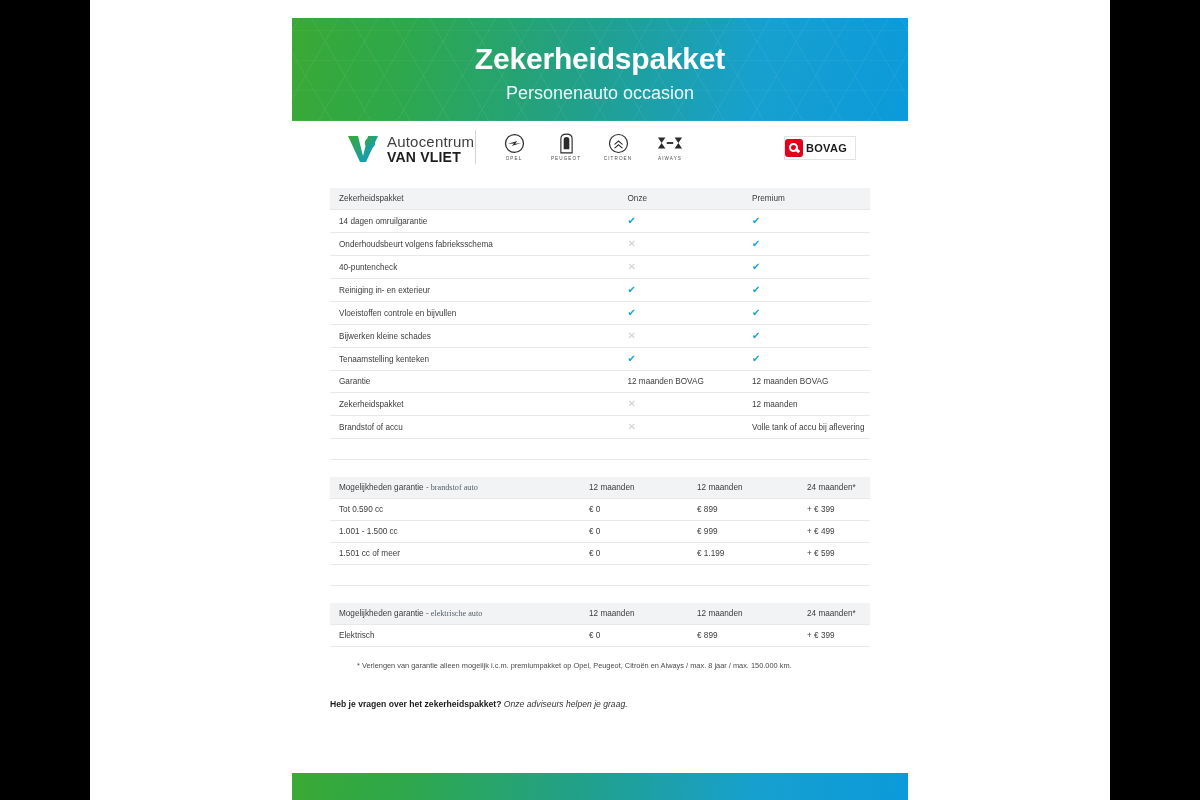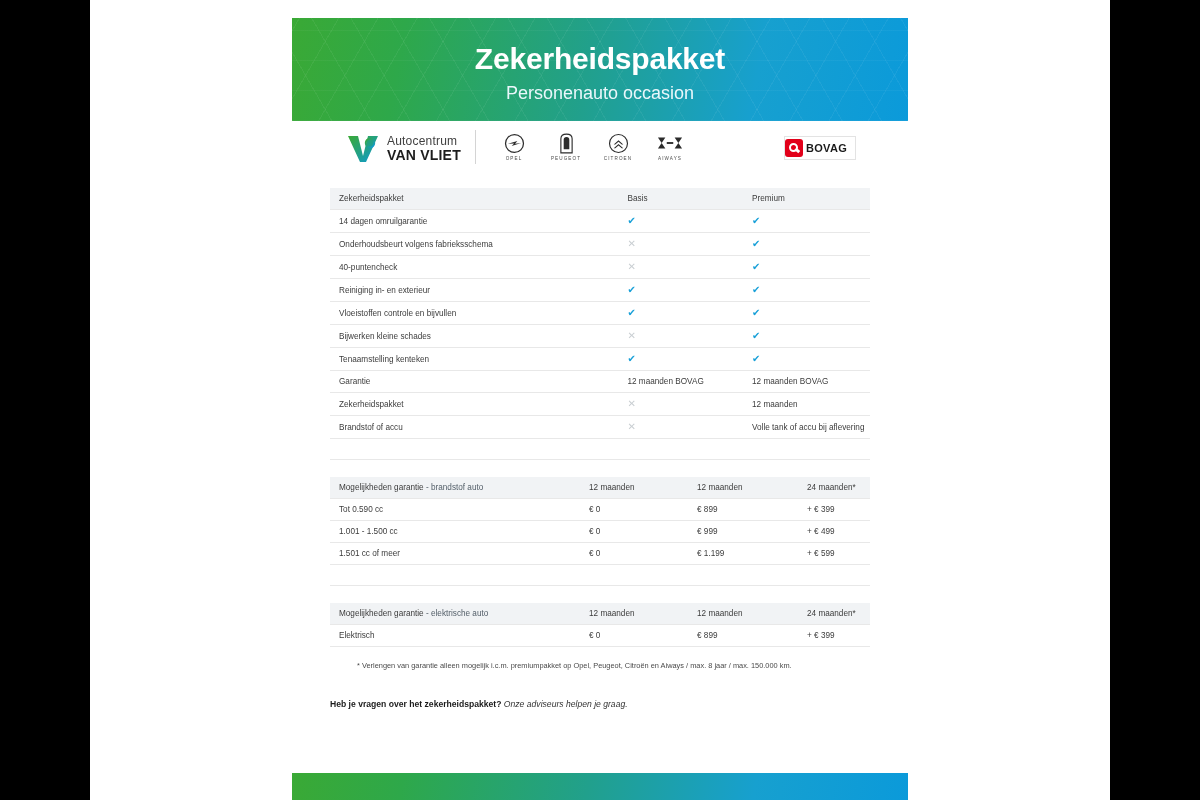--- a/index.html
+++ b/index.html
@@ -75,21 +75,21 @@
     gap: 7px;
   }
   .av-mark {
     width: 34px;
     height: 30px;
   }
   .av-text {
     line-height: 1.05;
   }
   .av-text .l1 {
-    font-size: 12px;
+    font-size: 15px;
     color: #3f3f3f;
     letter-spacing: 0.2px;
   }
   .av-text .l2 {
     font-size: 14px;
     color: #1d1d1d;
     font-weight: bold;
     letter-spacing: 0.2px;
   }
   .divider-v {
@@ -199,20 +199,21 @@
   .row-head td {
     background: #f1f3f5;
     font-weight: bold;
     color: #20262c;
     font-size: 8.4px;
     border-bottom: 1px solid #e0e3e6;
   }
   .row-head td .sub {
     font-weight: normal;
     color: #55606a;
+    font-family: Liberation Serif, serif;
   }
   .c0 { width: 250px; }
   .c1 { width: 108px; }
   .c2 { width: 110px; }
   .c3 { width: 72px; }
   .mark {
     font-size: 10px;
     line-height: 1;
   }
   .mark.yes { color: #18a0d8; }
@@ -337,21 +338,21 @@
 
     <table class="tbl">
       <colgroup>
           <col class="c0">
           <col class="c1">
           <col class="c2">
         </colgroup>
       <tbody>
         <tr class="row-head">
           <td>Zekerheidspakket</td>
-          <td>Basis</td>
+          <td>Onze</td>
           <td>Premium</td>
         </tr>
 
         <tr>
           <td>14 dagen omruilgarantie</td>
           <td><span class="mark yes">✔</span></td>
           <td><span class="mark yes">✔</span></td>
         </tr>
         <tr>
           <td>Onderhoudsbeurt volgens fabrieksschema</td>

